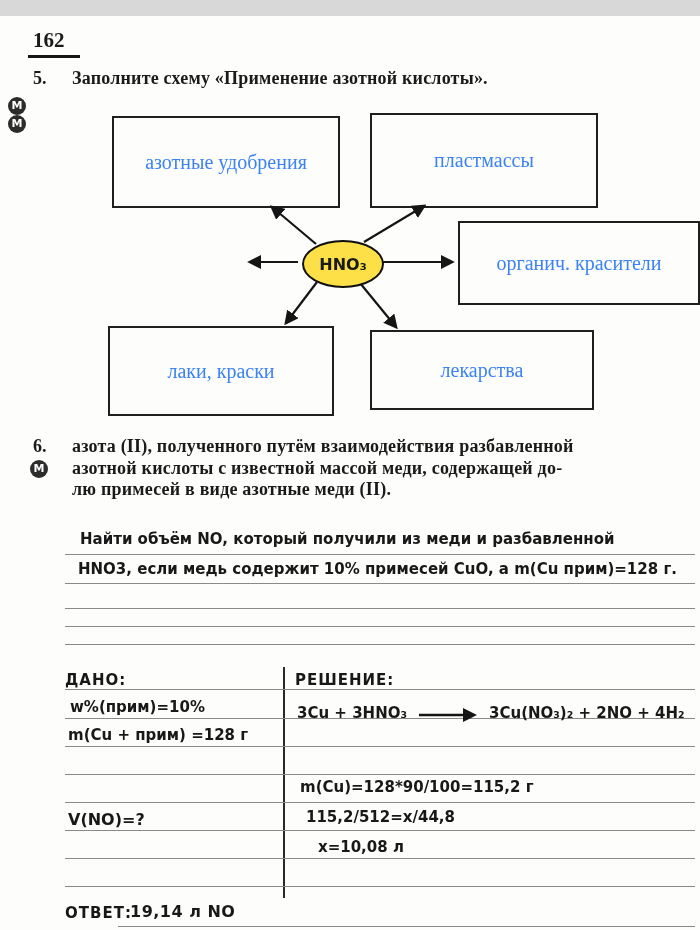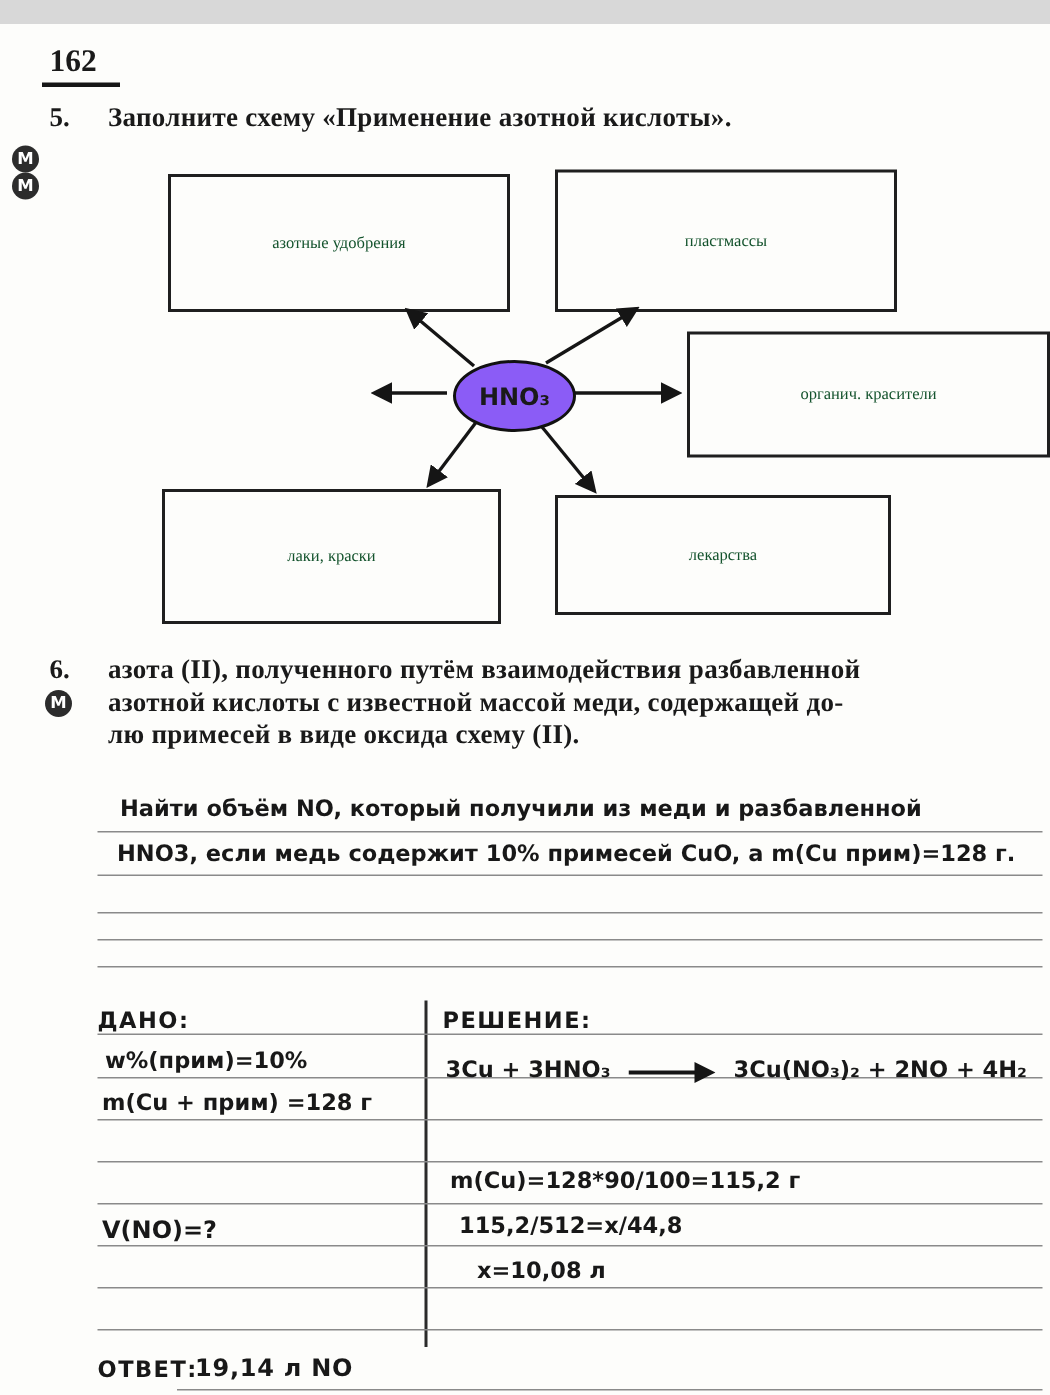--- a/index.html
+++ b/index.html
@@ -8,37 +8,37 @@
     background:#fdfdfb; overflow:hidden;
     font-family:"Liberation Serif", serif; color:#1a1a1a;
   }
   .abs { position:absolute; }
   .rule { position:absolute; height:1px; background:#8a8a8a; }
   .box {
     position:absolute; border:2px solid #1f1f1f;
     display:flex; align-items:center; justify-content:center;
     text-align:center;
   }
-  .box span { font-size:11px; color:#14532d; }
+  .box span { font-size:20px; color:#3b82f6; }
   .m-icon {
     position:absolute; width:18px; height:18px; border-radius:50%;
     background:#2c2c2c; color:#fff; text-align:center;
     font:bold 11px/18px "DejaVu Sans", sans-serif;
   }
   .task-num { position:absolute; font-weight:bold; font-size:18px; }
   .task-text { font-weight:bold; font-size:18px; letter-spacing:0.2px; }
   .t6line { line-height:21.5px; }
   .hw {
     position:absolute; font-family:"DejaVu Sans", sans-serif;
     font-weight:bold; color:#181818; font-size:15px;
   }
   .ellipse {
     position:absolute; left:302px; top:224px; width:78px; height:44px;
     border:2.5px solid #111; border-radius:50%;
-    display:flex; align-items:center; justify-content:center; background:#8b5cf6;
+    display:flex; align-items:center; justify-content:center; background:#fde047;
   }
   .ellipse span { font:bold 16px "DejaVu Sans", sans-serif; }
   .vdiv { position:absolute; width:2px; background:#2a2a2a; }
   .scan-shadow {
     position:absolute; left:0; bottom:0; width:700px; height:16px;
     background:linear-gradient(to bottom, rgba(0,0,0,0) 0%, rgba(60,60,60,0.25) 55%, rgba(15,15,15,0.6) 100%);
   }
   .page-num { position:absolute; left:33px; top:12px; font-weight:bold; font-size:21px; }
   .page-num-line { position:absolute; left:28px; top:39px; width:52px; height:3px; background:#161616; }
 </style>
@@ -87,21 +87,21 @@
 
   <div class="ellipse">
     <span>HNO₃</span>
   </div>
 
   <div class="task-num" style="left:33px; top:420px;">6.</div>
   <div class="m-icon" style="left:30px; top:444px;">М</div>
   <div class="abs task-text" style="left:72px; top:420px; width:615px;">
     <div class="t6line">азота (II), полученного путём взаимодействия разбавленной</div>
     <div class="t6line">азотной кислоты с известной массой меди, содержащей до-</div>
-    <div class="t6line">лю примесей в виде оксида схему (II).</div>
+    <div class="t6line">лю примесей в виде азотные меди (II).</div>
   </div>
 
   <div class="hw" style="left:80px; top:514px;">Найти объём NO, который получили из меди и разбавленной</div>
   <div class="hw" style="left:78px; top:544px;">HNO3, если медь содержит 10% примесей CuO, а m(Cu прим)=128 г.</div>
 
   <div class="rule" style="left:65px; top:538px; width:630px;"></div>
   <div class="rule" style="left:65px; top:567px; width:630px;"></div>
   <div class="rule" style="left:65px; top:592px; width:630px;"></div>
   <div class="rule" style="left:65px; top:610px; width:630px;"></div>
   <div class="rule" style="left:65px; top:628px; width:630px;"></div>

